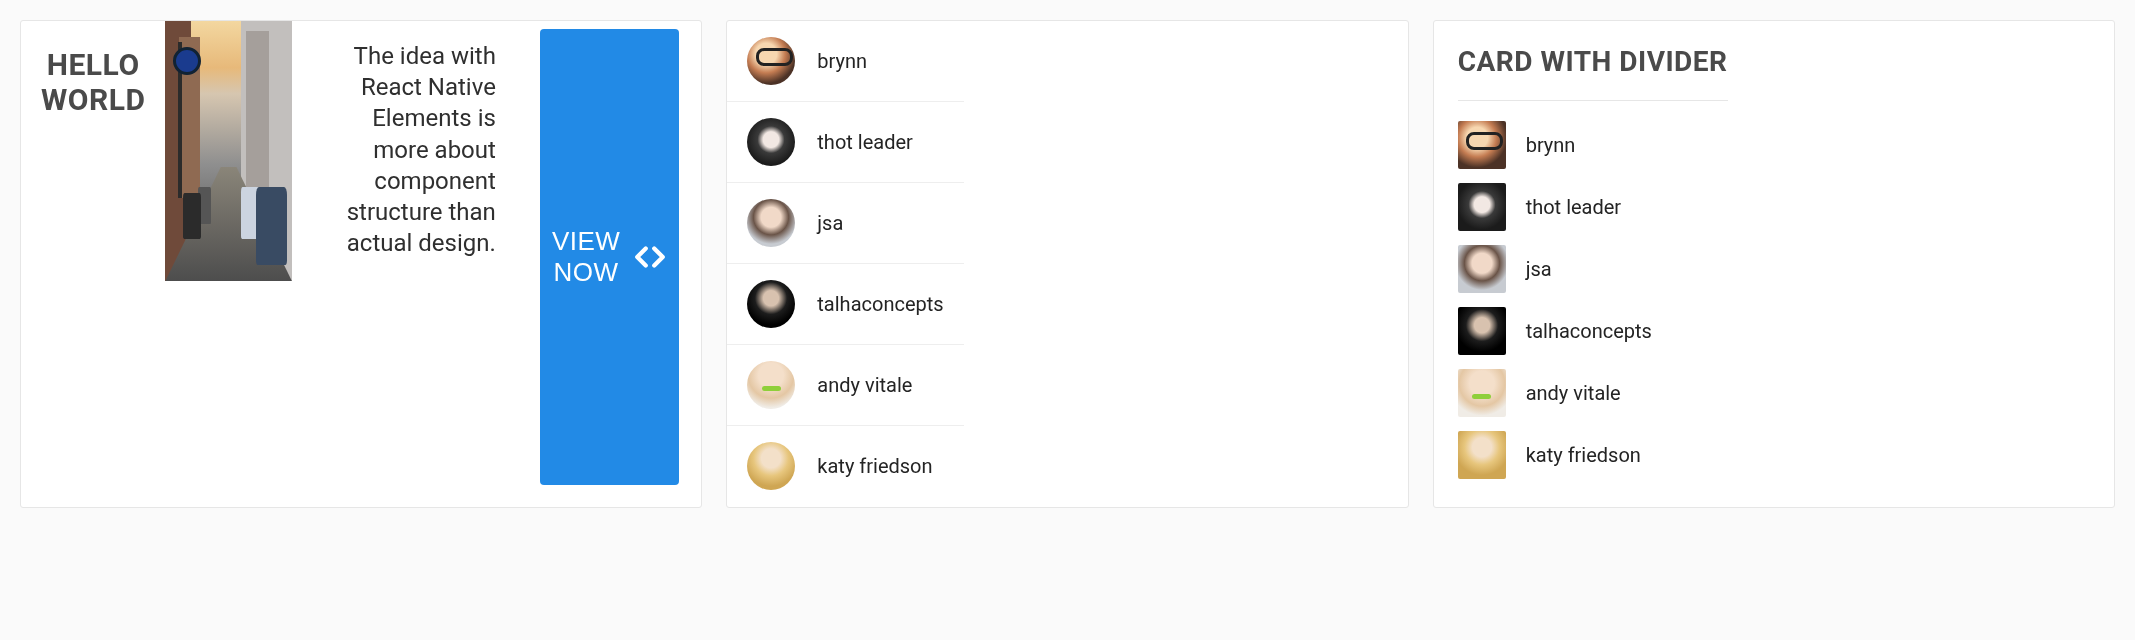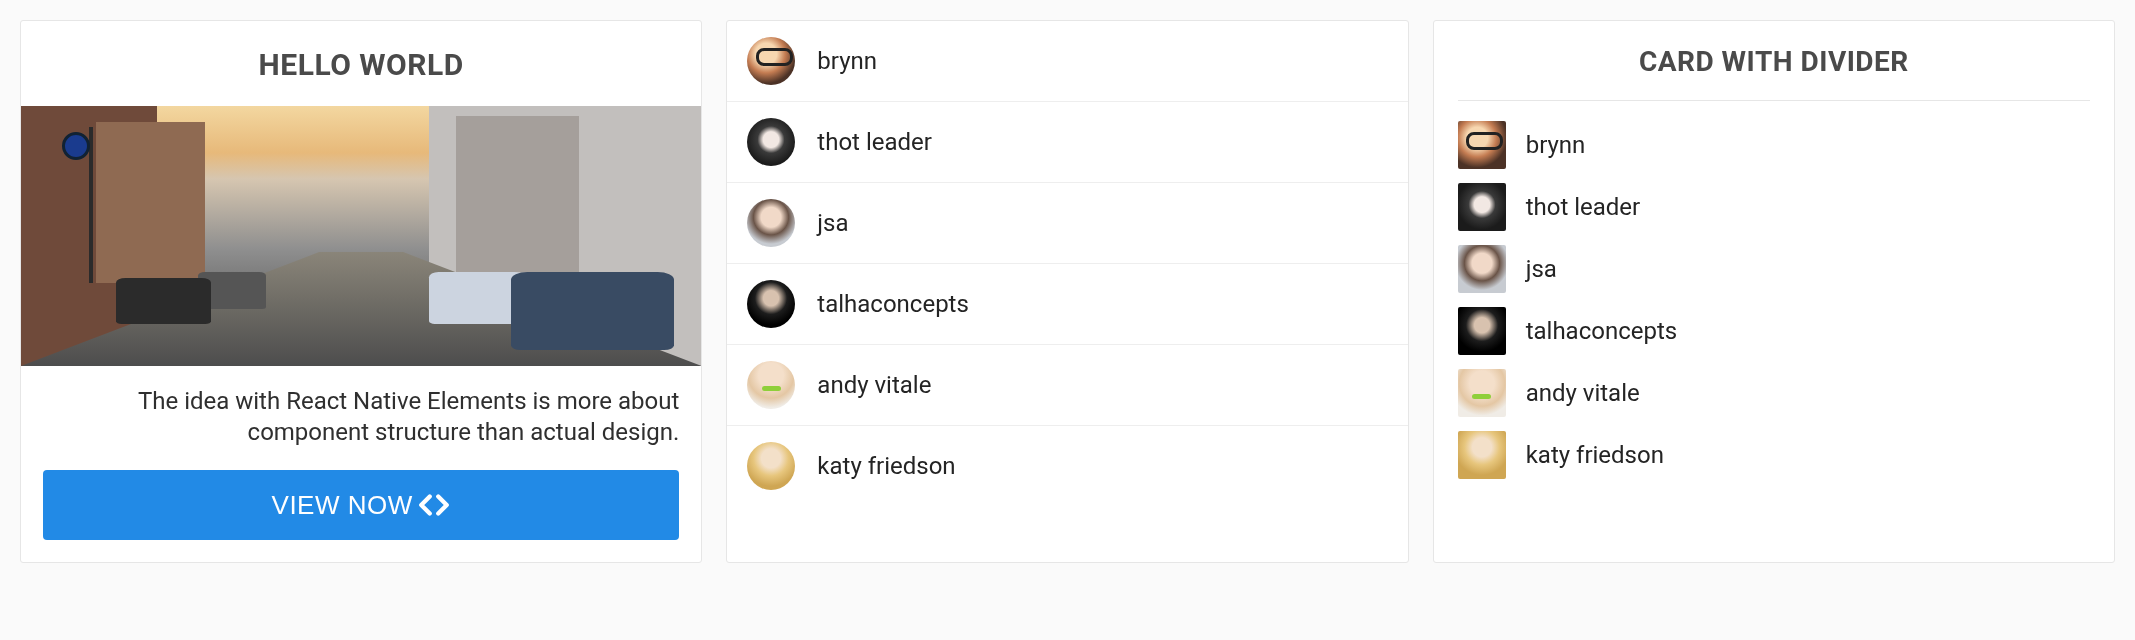--- a/index.html
+++ b/index.html
@@ -14,21 +14,21 @@
     display: flex;
     gap: 24px;
     align-items: stretch;
   }
   .card {
     background: #fff;
     border: 1px solid #e6e6e6;
     border-radius: 3px;
     flex: 1;
     display: flex;
-    flex-direction: column;
+    flex-direction: row;
     overflow: hidden;
   }
   
   .card-title {
     text-align: center;
     font-weight: 700;
     font-size: 30px;
     letter-spacing: 0.5px;
     color: #4a4a4a;
     padding: 26px 20px 24px;
@@ -65,21 +65,21 @@
     color: #fff;
     font-size: 26px;
     font-weight: 500;
     letter-spacing: 0.5px;
     padding: 18px 12px;
     border: none;
     border-radius: 4px;
     display: flex;
     align-items: center;
     justify-content: center;
-    gap: 4px;
+    gap: 13px;
     cursor: pointer;
   }
   .code-icon {
     display: inline-flex;
     align-items: center;
   }
   .code-icon svg { width: 34px; height: 34px; }
   
   .list { display:flex; flex-direction:column; }
   .list-item {
@@ -90,21 +90,21 @@
     border-bottom: 1px solid #eee;
   }
   .list-item:last-child { border-bottom:none; }
   .avatar-round {
     width: 48px; height: 48px; border-radius: 50%; flex-shrink:0;
     display:block;
   }
   .avatar-square {
     width: 48px; height: 48px; border-radius: 2px; flex-shrink:0; display:block;
   }
-  .list-label { font-size: 24px; color:#242424; }
+  .list-label { font-size: 20px; color:#242424; }
   
   .card3-inner { padding: 24px 24px 24px; }
   .card3-title {
     text-align:center;
     font-weight:700;
     font-size: 28px;
     color:#4a4a4a;
     padding-bottom: 22px;
     border-bottom: 1px solid #e6e6e6;
     margin-bottom: 16px;

